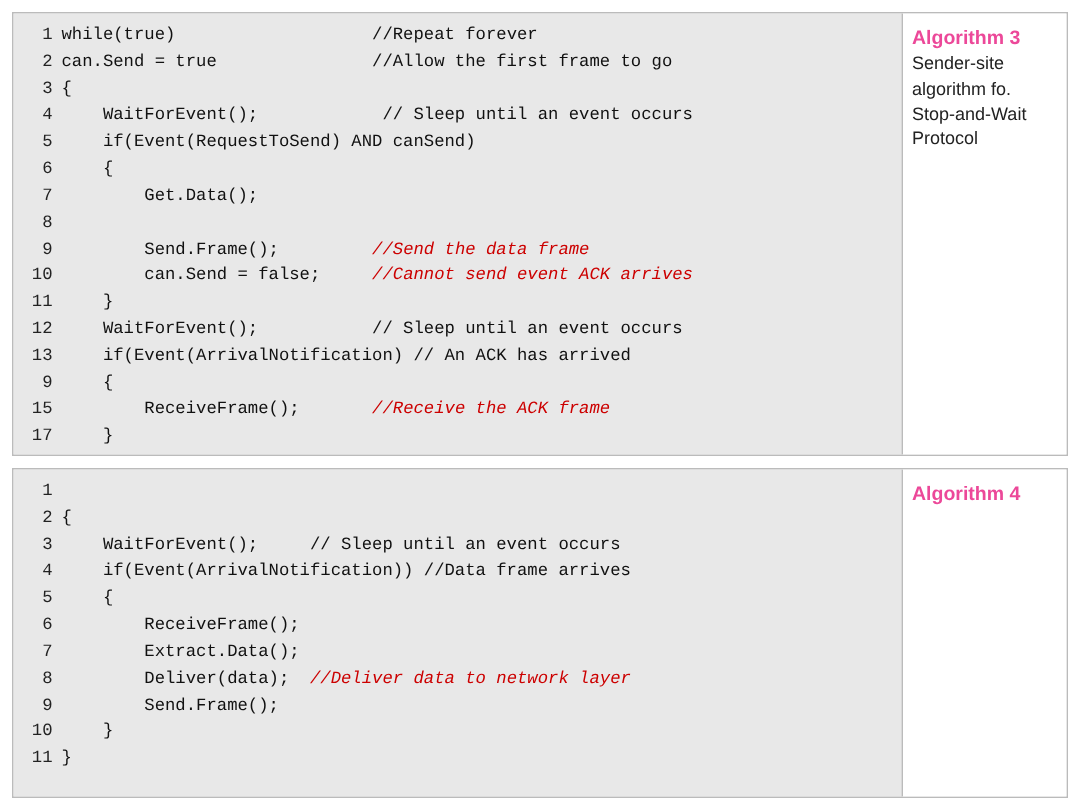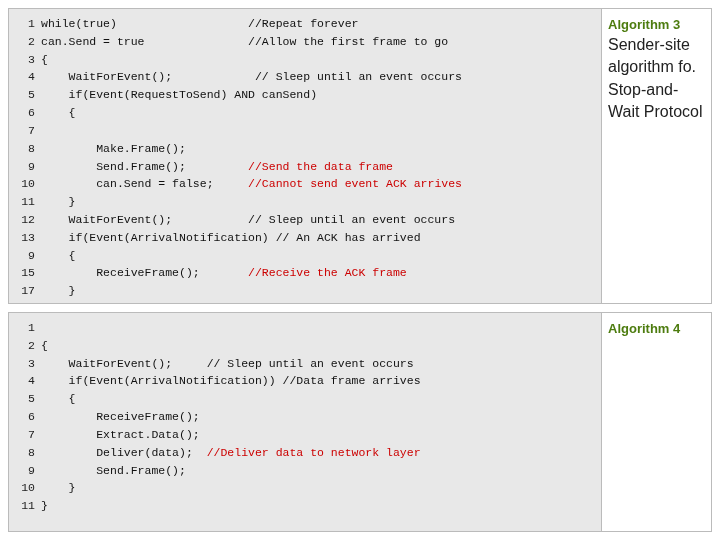--- a/index.html
+++ b/index.html
@@ -42,43 +42,44 @@
     .line-num {
       color: #222;
       min-width: 22px;
       text-align: right;
       margin-right: 6px;
       font-size: 11.5px;
       user-select: none;
     }
     .red-italic {
       color: #cc0000;
+      font-style: italic;
     }
     .black {
       color: #111;
     }
     .label-col {
       width: 110px;
       min-width: 100px;
       background: #fff;
       border-left: 1px solid #bbb;
       display: flex;
       flex-direction: column;
       align-items: flex-start;
       justify-content: flex-start;
       padding: 8px 6px;
     }
     .algo-title {
       font-weight: bold;
       font-size: 13px;
-      color: #4d7c0f;
+      color: #ec4899;
       margin-bottom: 2px;
     }
     .algo-desc {
-      font-size: 16px;
+      font-size: 12px;
       color: #222;
       line-height: 1.4;
     }
     
     .section-top {
       min-height: 260px;
     }
     .section-bottom {
       min-height: 220px;
     }
@@ -110,24 +111,24 @@
         <div class="line">
           <span class="line-num">5</span>
           <span class="black" style="white-space: pre; font-family: &quot;Courier New&quot;, Courier, monospace; font-size: 11.5px;">    if(Event(RequestToSend) AND canSend)</span>
         </div>
         <div class="line">
           <span class="line-num">6</span>
           <span class="black" style="white-space: pre; font-family: &quot;Courier New&quot;, Courier, monospace; font-size: 11.5px;">    {</span>
         </div>
         <div class="line">
           <span class="line-num">7</span>
+          <span class="black" style="white-space: pre; font-family: &quot;Courier New&quot;, Courier, monospace; font-size: 11.5px;">        Get.Data();</span>
         </div>
         <div class="line">
           <span class="line-num">8</span>
-          <span class="black" style="white-space: pre; font-family: &quot;Courier New&quot;, Courier, monospace; font-size: 11.5px;">        Make.Frame();</span>
         </div>
         <div class="line">
           <span class="line-num">9</span>
           <span class="black" style="white-space: pre; font-family: &quot;Courier New&quot;, Courier, monospace; font-size: 11.5px;">        Send.Frame();         </span>
           <span class="red-italic" style="white-space: pre; font-family: &quot;Courier New&quot;, Courier, monospace; font-size: 11.5px;">//Send the data frame</span>
         </div>
         <div class="line">
           <span class="line-num">10</span>
           <span class="black" style="white-space: pre; font-family: &quot;Courier New&quot;, Courier, monospace; font-size: 11.5px;">        can.Send = false;     </span>
           <span class="red-italic" style="white-space: pre; font-family: &quot;Courier New&quot;, Courier, monospace; font-size: 11.5px;">//Cannot send event ACK arrives</span>

